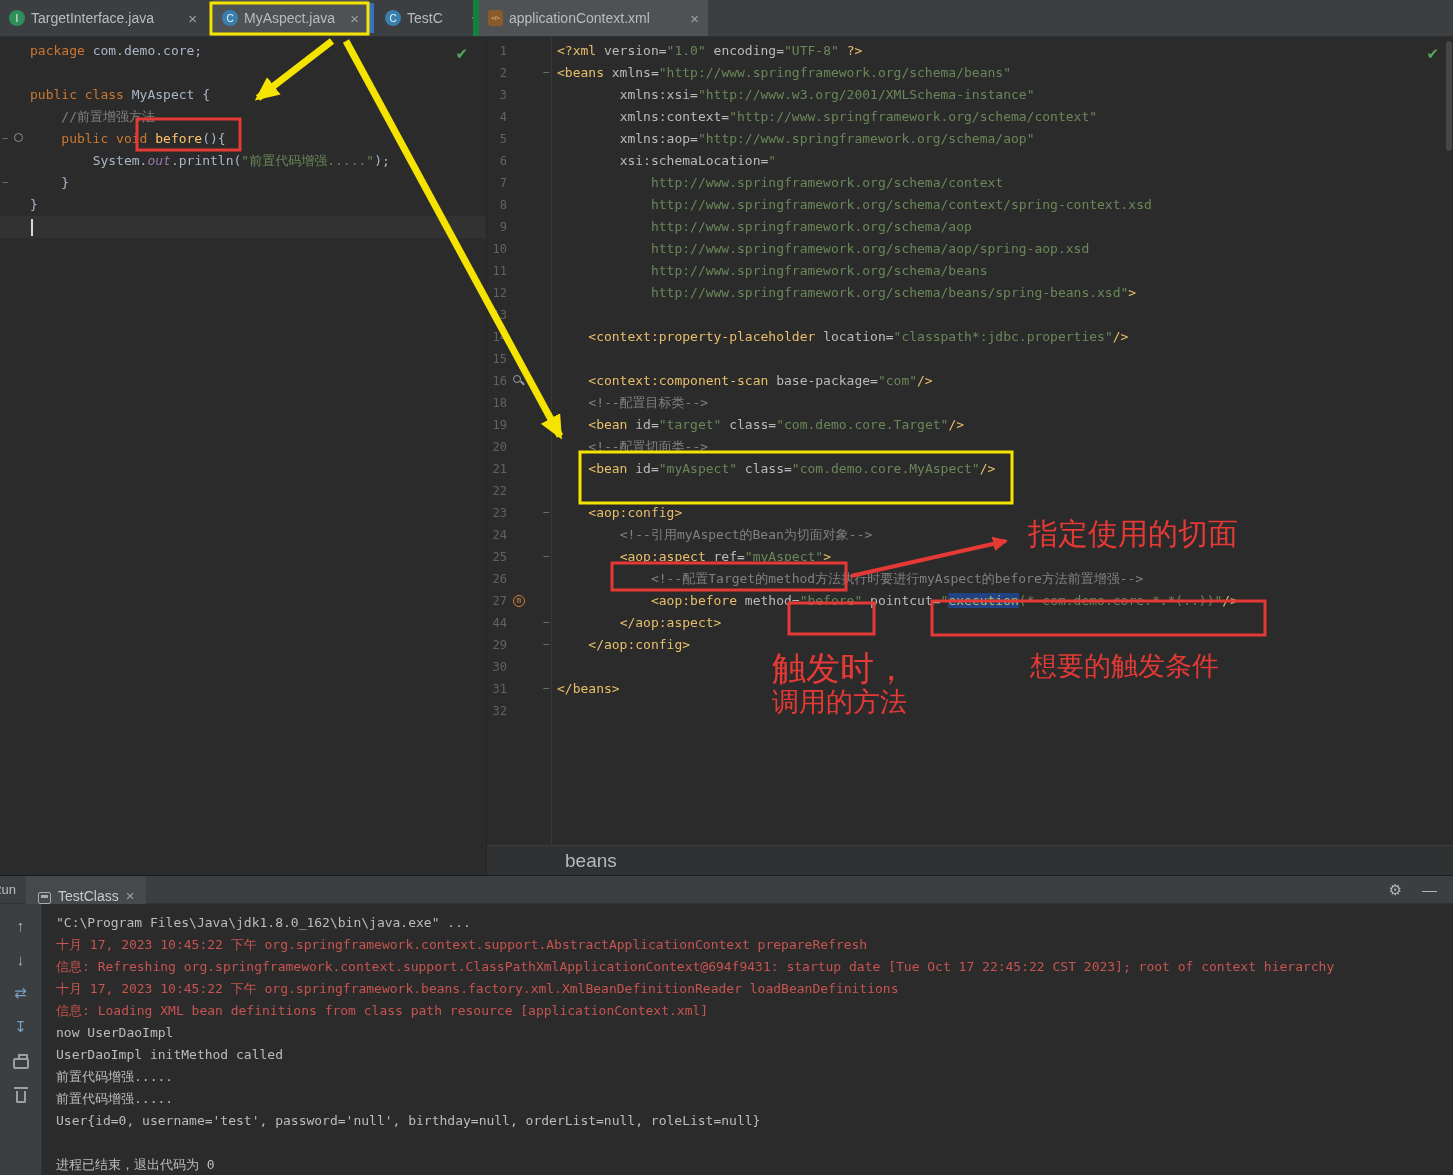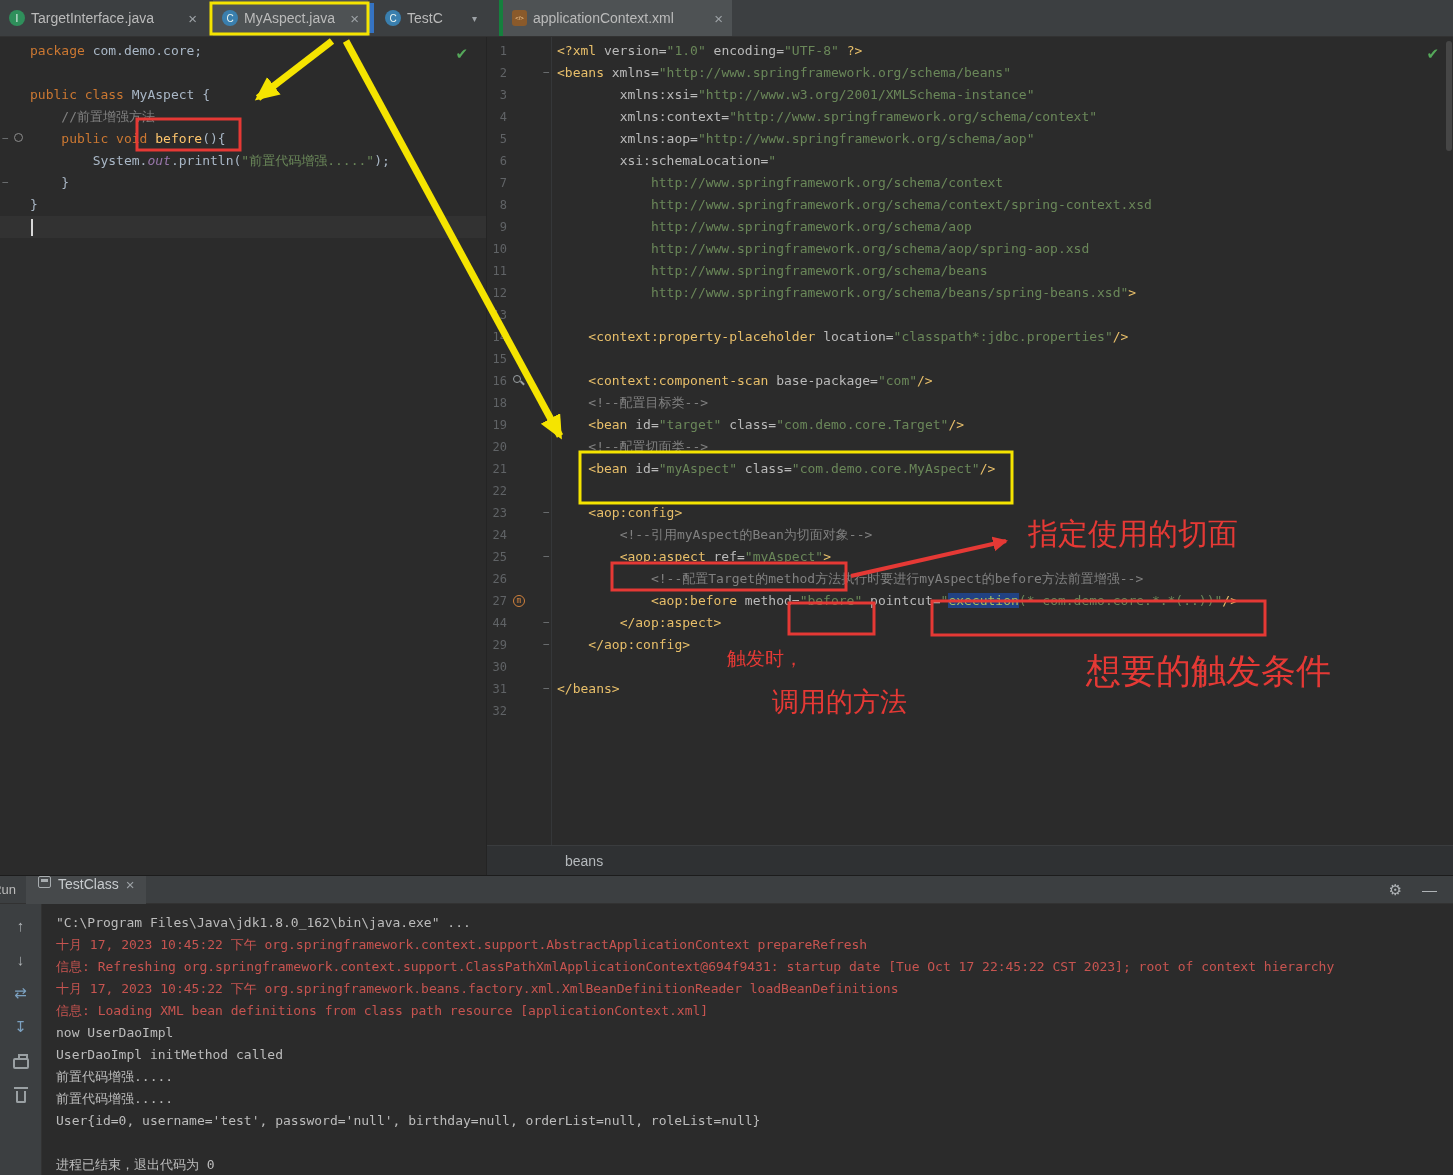--- a/index.html
+++ b/index.html
@@ -7,21 +7,21 @@
     --ann-yellow:#f5e400;
   }
   *{box-sizing:border-box;margin:0;padding:0}
   html,body{width:1453px;height:1175px;overflow:hidden}
   body{position:relative;background:#2b2b2b;font-family:"Liberation Sans",sans-serif}
 
   
   .tabbar{position:absolute;left:0;top:0;width:1453px;height:37px;background:#3c3f41;border-bottom:1px solid #323232}
   .tab-group{position:absolute;top:0;height:36px;display:flex}
   .tab-group.left{left:0}
-  .tab-group.right{left:499px;border-left:4px solid #15803d}
+  .tab-group.right{left:473px;border-left:6px solid #15803d}
   .tab{display:flex;align-items:center;height:36px;padding:0 9px;gap:6px;font-size:14px;color:#bbbbbb;white-space:nowrap;overflow:hidden;cursor:pointer}
   .tab.selected{background:#4e5254}
   .tab-group.left .tab:nth-of-type(1){width:206px}
   .tab-group.left .tab:nth-of-type(2){width:155px;margin-left:7px}
   .tab-group.left .tab:nth-of-type(3){width:110px;margin-left:8px}
   .tab-group.right .tab:nth-of-type(1){width:229px}
   .ficon{flex:0 0 auto;width:16px;height:16px;border-radius:8px;display:flex;align-items:center;justify-content:center;font-size:10px;color:#eaf4f0}
   .ficon.interface{background:#2f8f5b}
   .ficon.class{background:#3a7fae}
   .ficon.xml{border-radius:3px;background:#8a5a2b;color:#ffd39b;font-size:6px;width:15px}
@@ -49,38 +49,38 @@
   .g-magnifier{display:block;width:8px;height:8px;border:1.5px solid #9aa0a3;border-radius:50%;position:relative}
   .g-magnifier::after{content:"";position:absolute;left:6px;top:6px;width:5px;height:1.5px;background:#9aa0a3;transform:rotate(45deg)}
   .g-advice{display:block;width:12px;height:12px;border:1.5px solid #d0813c;border-radius:50%;color:#d0813c;font-size:8px;line-height:9px;text-align:center;font-family:"DejaVu Sans Mono",monospace}
   .g-circle{display:block;width:9px;height:9px;border:1.5px solid #8c8c8c;border-radius:50%}
   .gutter-sep{position:absolute;left:64px;top:0;bottom:30px;width:1px;background:#353739}
   .check{position:absolute;top:8px;color:#55a85a;font-size:15px}
   .left-editor .check{right:18px}
   .right-editor .check{right:14px}
   .caret-bar{position:absolute;left:31px;top:182px;width:2px;height:17px;background:#d8d8d8}
   .vscrollbar{position:absolute;right:1px;top:4px;width:6px;height:110px;background:rgba(170,170,170,.22);border-radius:3px}
-  .breadcrumb{position:absolute;left:0;right:0;bottom:0;height:30px;background:#2f3133;border-top:1px solid #3a3c3e;color:#b5b9bc;font-size:14px;display:flex;align-items:center;padding-left:78px}
+  .breadcrumb{position:absolute;left:0;right:0;bottom:0;height:30px;background:#2f3133;border-top:1px solid #3a3c3e;color:#b5b9bc;font-size:19px;display:flex;align-items:center;padding-left:78px}
 
   
   .sg-k{color:#cc7832}
   .sg-p{color:#a9b7c6}
   .sg-c{color:#808080}
   .sg-s{color:#6a8759}
   .sg-t{color:#e8bf6a}
   .sg-a{color:#bababa}
   .sg-m{color:#ffc66d}
   .sg-f{color:#9876aa;font-style:italic}
   .sg-hl{color:#a5c261;background:#214283}
 
   
   .console{position:absolute;left:0;top:875px;width:1453px;height:300px;background:#2b2b2b;border-top:1px solid #1c1c1c}
   .console-header{position:absolute;left:0;top:0;width:100%;height:28px;background:#3c3f41;border-bottom:1px solid #323232;display:flex;align-items:center}
   .panel-label{width:16px;overflow:hidden;direction:rtl;white-space:nowrap;color:#bbbbbb;font-size:13px;margin-right:10px}
-  .console-tab{display:flex;align-items:flex-start;gap:7px;height:28px;padding:0 12px;background:#46494b;color:#c7cbce;font-size:14px;cursor:pointer}
+  .console-tab{display:flex;align-items:flex-end;gap:7px;height:28px;padding:0 12px;background:#46494b;color:#c7cbce;font-size:14px;cursor:pointer}
   .run-icon{width:13px;height:12px;border:1px solid #a7acaf;border-radius:2px;position:relative}
   .run-icon::before{content:"";position:absolute;left:2px;top:2px;right:2px;height:3px;background:#a7acaf}
   .console-tab .close{color:#9da2a6;font-size:15px}
   .hdr-icons{margin-left:auto;display:flex;gap:20px;margin-right:16px;color:#afb3b6;font-size:15px}
   .hdr-icons span{cursor:pointer}
   .console-body{position:absolute;left:0;top:28px;right:0;bottom:0}
   .console-toolbar{position:absolute;left:0;top:0;bottom:0;width:42px;background:#3c3f41;border-right:1px solid #323232;display:flex;flex-direction:column;align-items:center;padding-top:10px;gap:12px}
   .tool{width:22px;height:22px;display:flex;align-items:center;justify-content:center;font-size:15px;color:#afb3b6;cursor:pointer}
   .tool.blue{color:#7ca1c0}
   .css-printer{width:16px;height:11px;border:2px solid #9aa0a3;border-radius:2px;position:relative;margin-top:5px}
@@ -89,23 +89,23 @@
   .css-trash::before{content:"";position:absolute;left:-4px;top:-4px;width:14px;height:2px;background:#9aa0a3}
   .console-out{position:absolute;left:42px;top:0;right:0;bottom:0;padding:8px 0 0 14px;font-family:"DejaVu Sans Mono",monospace;font-size:13px;line-height:22px;white-space:pre;overflow:hidden}
   .cline{min-height:22px}
   .cline.err{color:#c75450}
   .cline.plain{color:#bcbcbc}
 
   
   .overlay{position:absolute;left:0;top:0;width:1453px;height:1175px;pointer-events:none;z-index:40}
   .ann-text{position:absolute;z-index:41;color:var(--ann-red);font-weight:normal;pointer-events:none;white-space:nowrap}
   #ann-aspect{left:1028px;top:514px;font-size:30px}
-  #ann-trigger1{left:727px;top:646px;font-size:19px}
+  #ann-trigger1{left:772px;top:646px;font-size:34px}
   #ann-trigger2{left:772px;top:684px;font-size:27px}
-  #ann-condition{left:1086px;top:648px;font-size:35px}
+  #ann-condition{left:1030px;top:648px;font-size:27px}
 </style>
 </head>
 <body>
 
 <div class="tabbar">
   <div class="tab-group left">
       <div class="tab">
         <span class="ficon interface">I</span>
         <span>TargetInterface.java</span>
         <span class="close">×</span>

